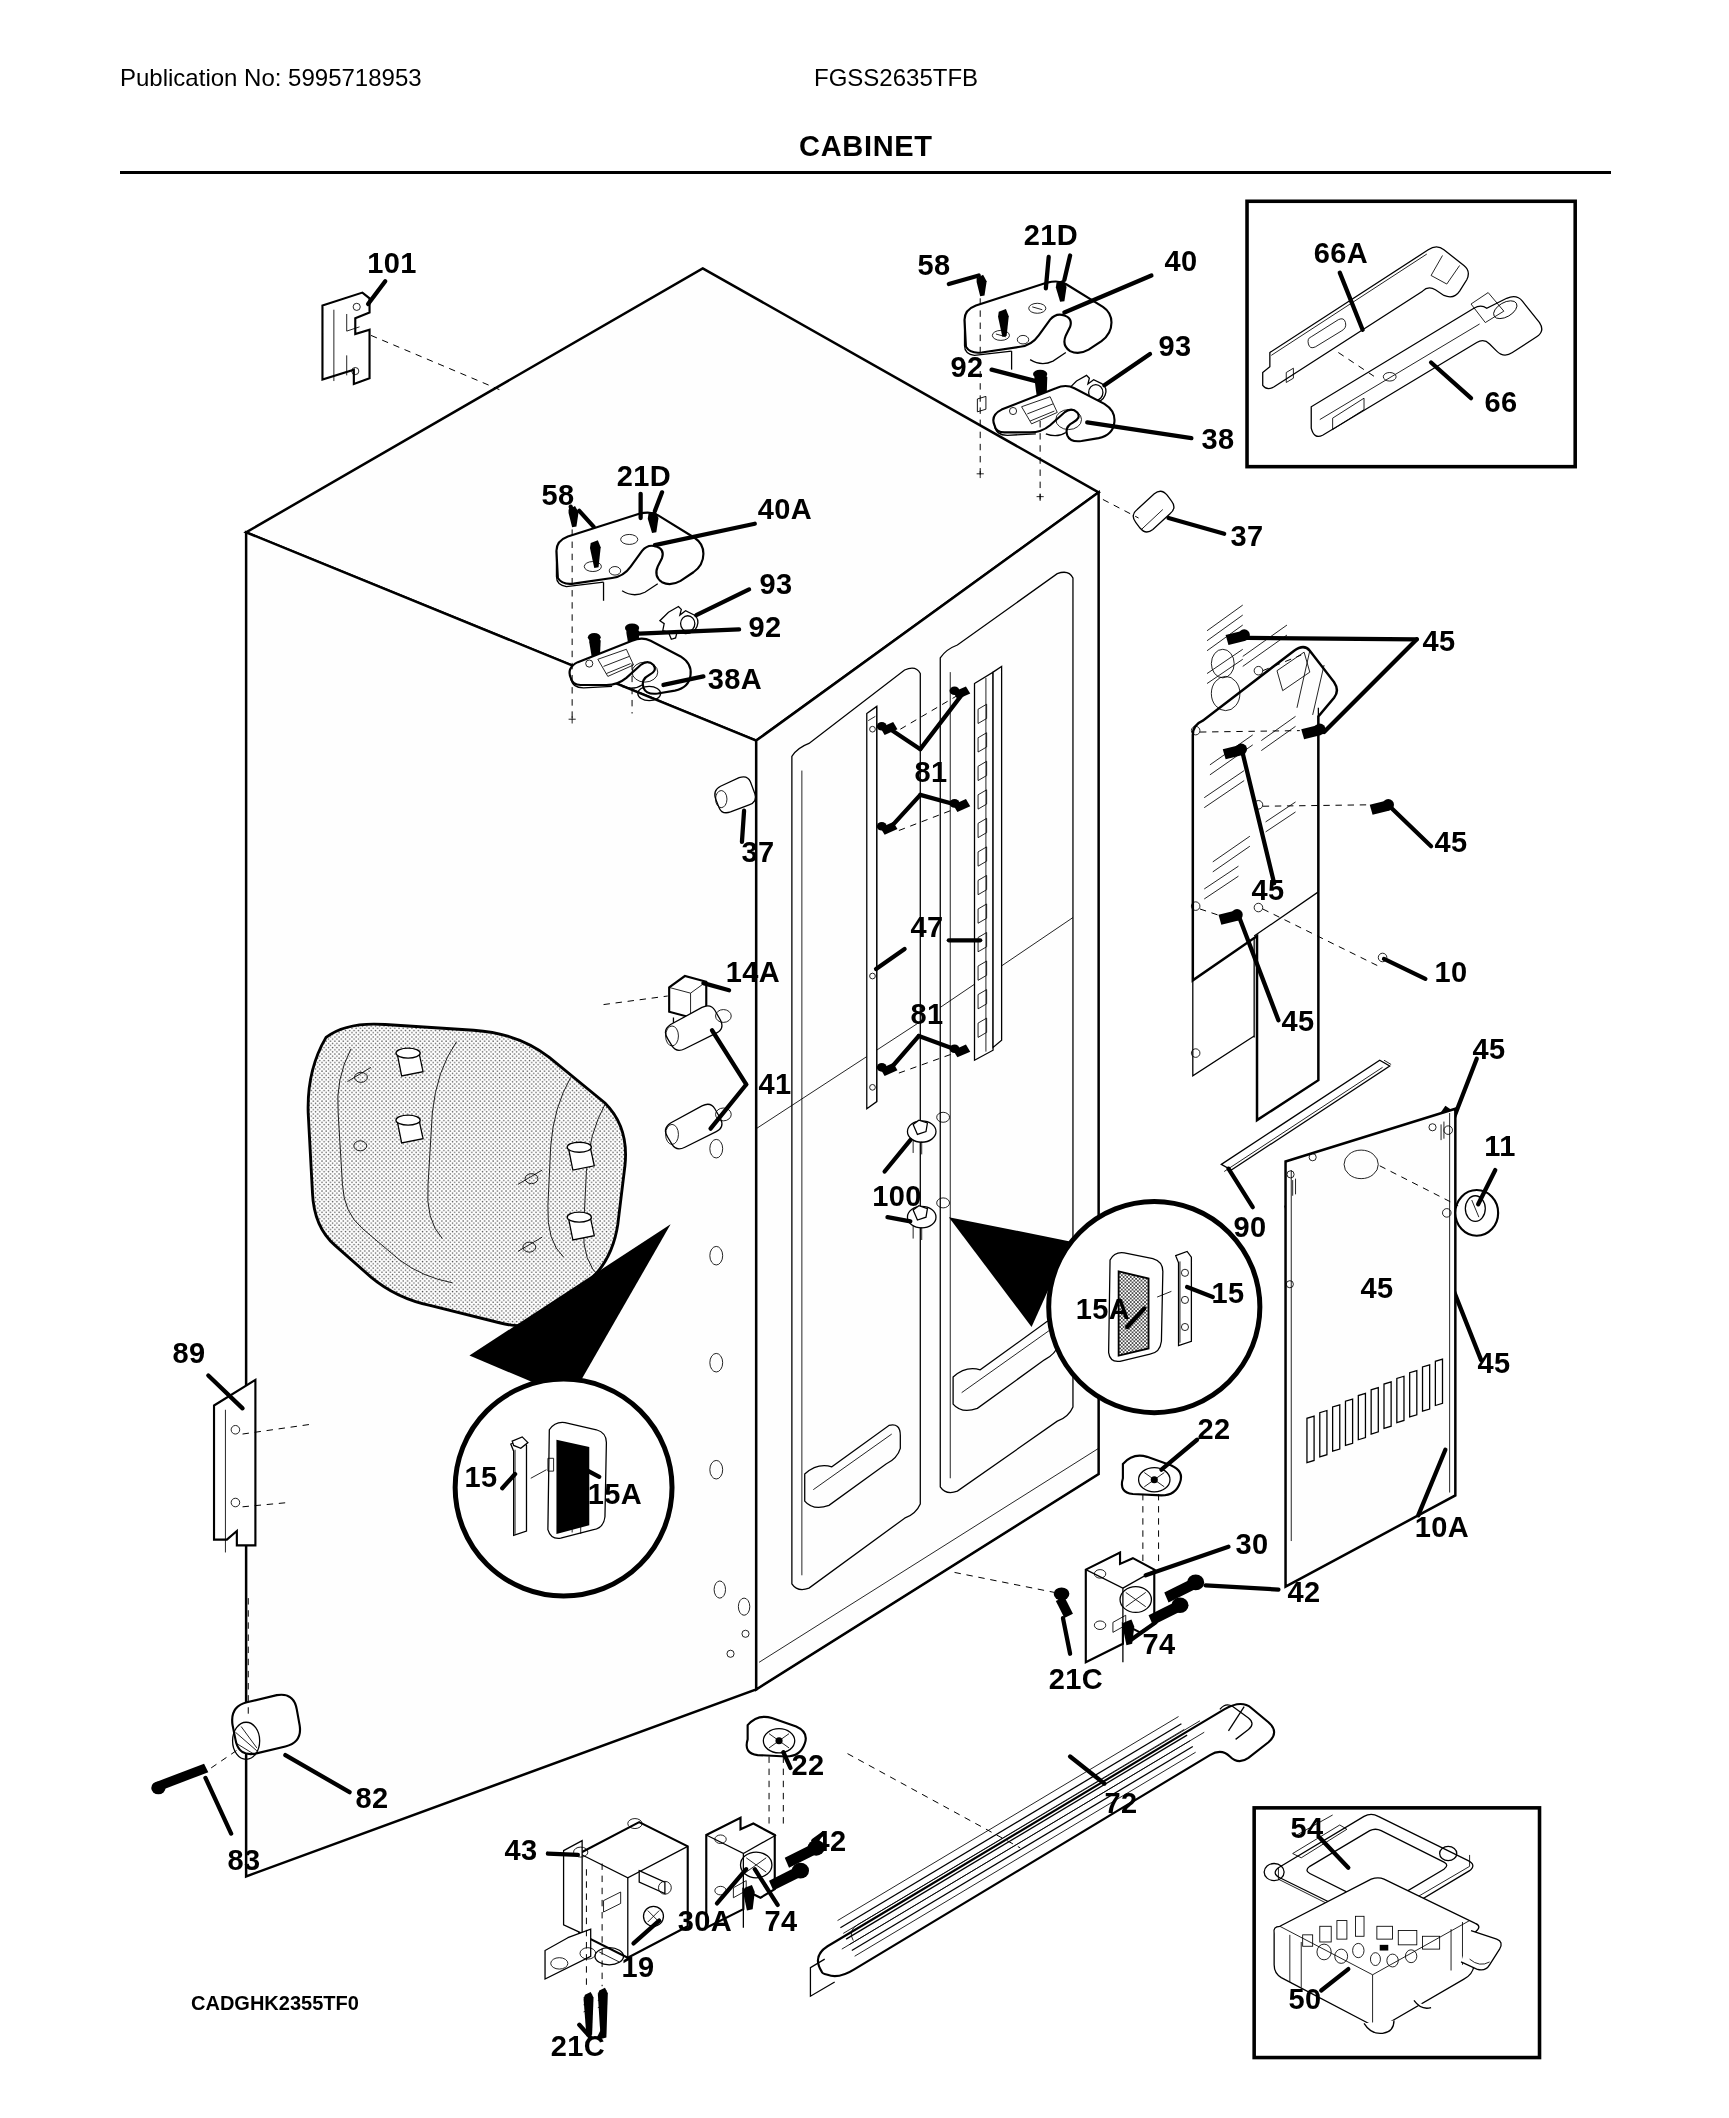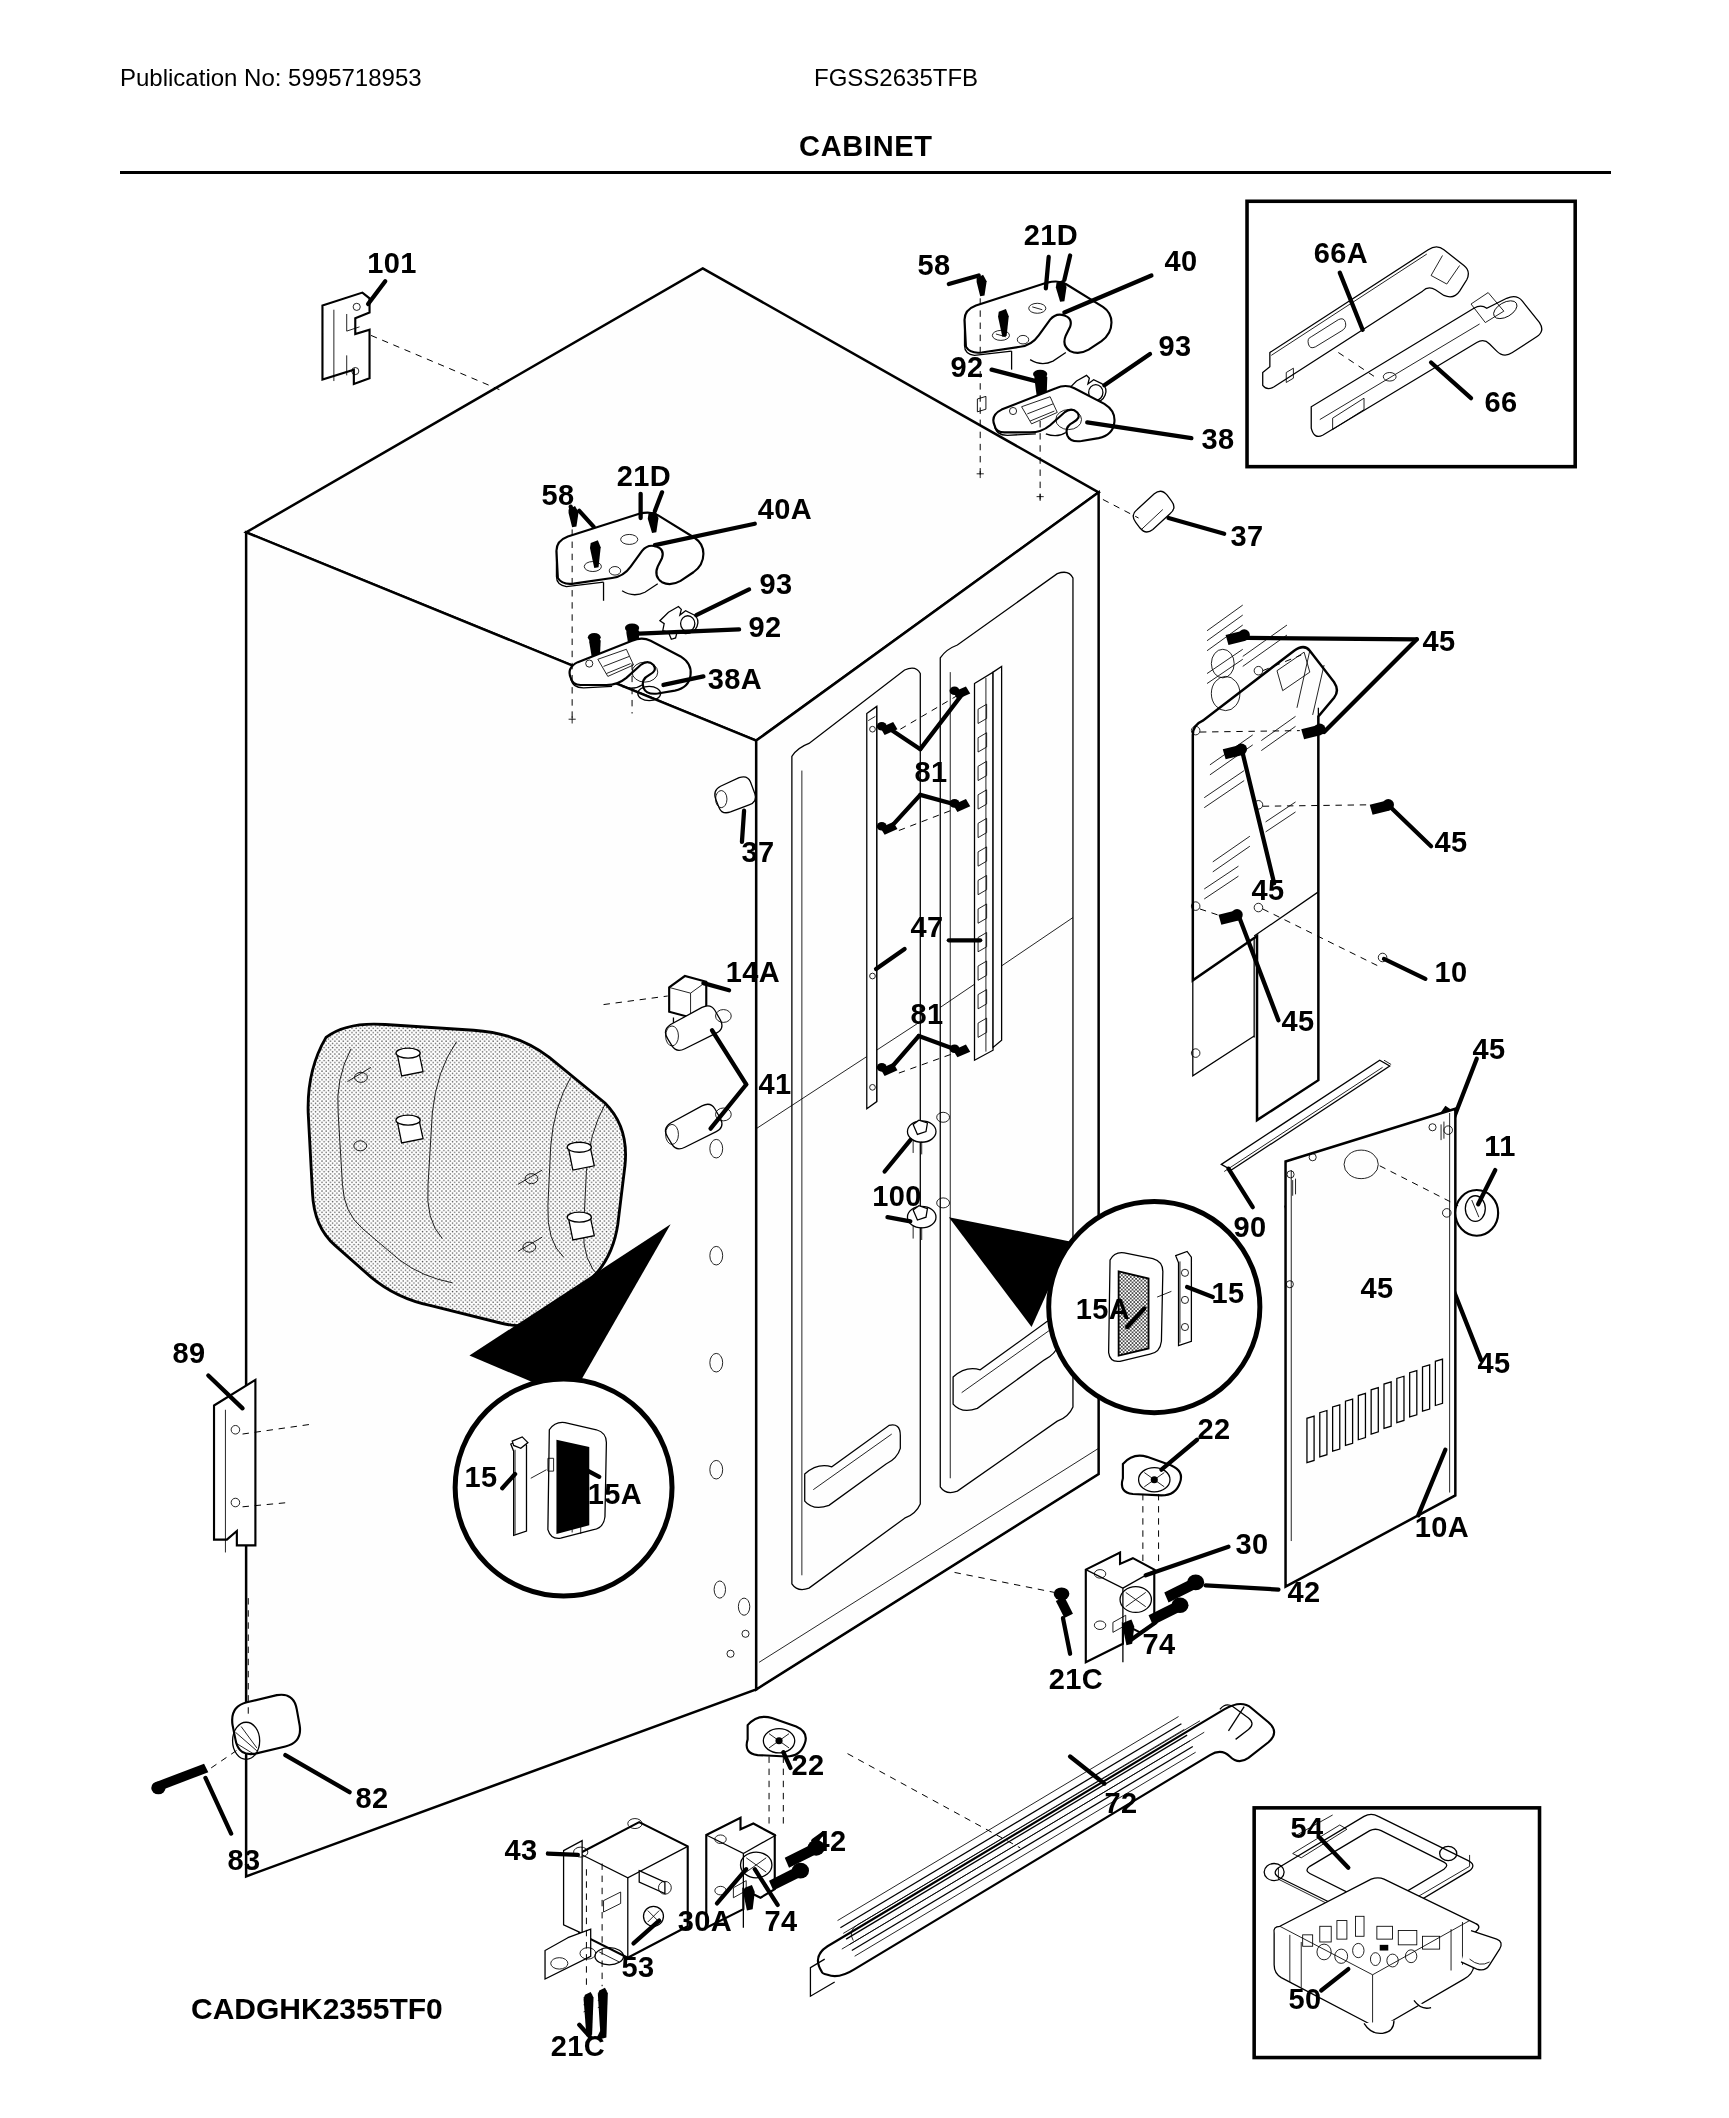--- a/index.html
+++ b/index.html
@@ -34,21 +34,21 @@
   }
   #title-rule{
     position:absolute;
     left:120px;top:171px;
     width:1491px;height:2.9px;
     background:#000;
   }
   #model-code{
     position:absolute;
     left:191px;top:1992px;
-    font-size:30px;
+    font-size:20px;
     font-weight:bold;
     letter-spacing:0px;
     white-space:nowrap;
   }
   
   .pn{
     position:absolute;
     font-size:29px;
     font-weight:bold;
     line-height:1;
@@ -787,19 +787,19 @@
   <div class="pn" style="left:1442px;top:1527px;">10A</div>
   <div class="pn" style="left:1076px;top:1679px;">21C</div>
   <div class="pn" style="left:808px;top:1765px;">22</div>
   <div class="pn" style="left:1121px;top:1803px;">72</div>
   <div class="pn" style="left:372px;top:1798px;">82</div>
   <div class="pn" style="left:244px;top:1860px;">83</div>
   <div class="pn" style="left:521px;top:1850px;">43</div>
   <div class="pn" style="left:830px;top:1841px;">42</div>
   <div class="pn" style="left:705px;top:1921px;">30A</div>
   <div class="pn" style="left:781px;top:1921px;">74</div>
-  <div class="pn" style="left:638px;top:1967px;">53</div>
+  <div class="pn" style="left:638px;top:1967px;">19</div>
   <div class="pn" style="left:578px;top:2046px;">21C</div>
   <div class="pn" style="left:1307px;top:1828px;">54</div>
   <div class="pn" style="left:1305px;top:1999px;">50</div>
 
 </div>
 
 
 </body></html>

